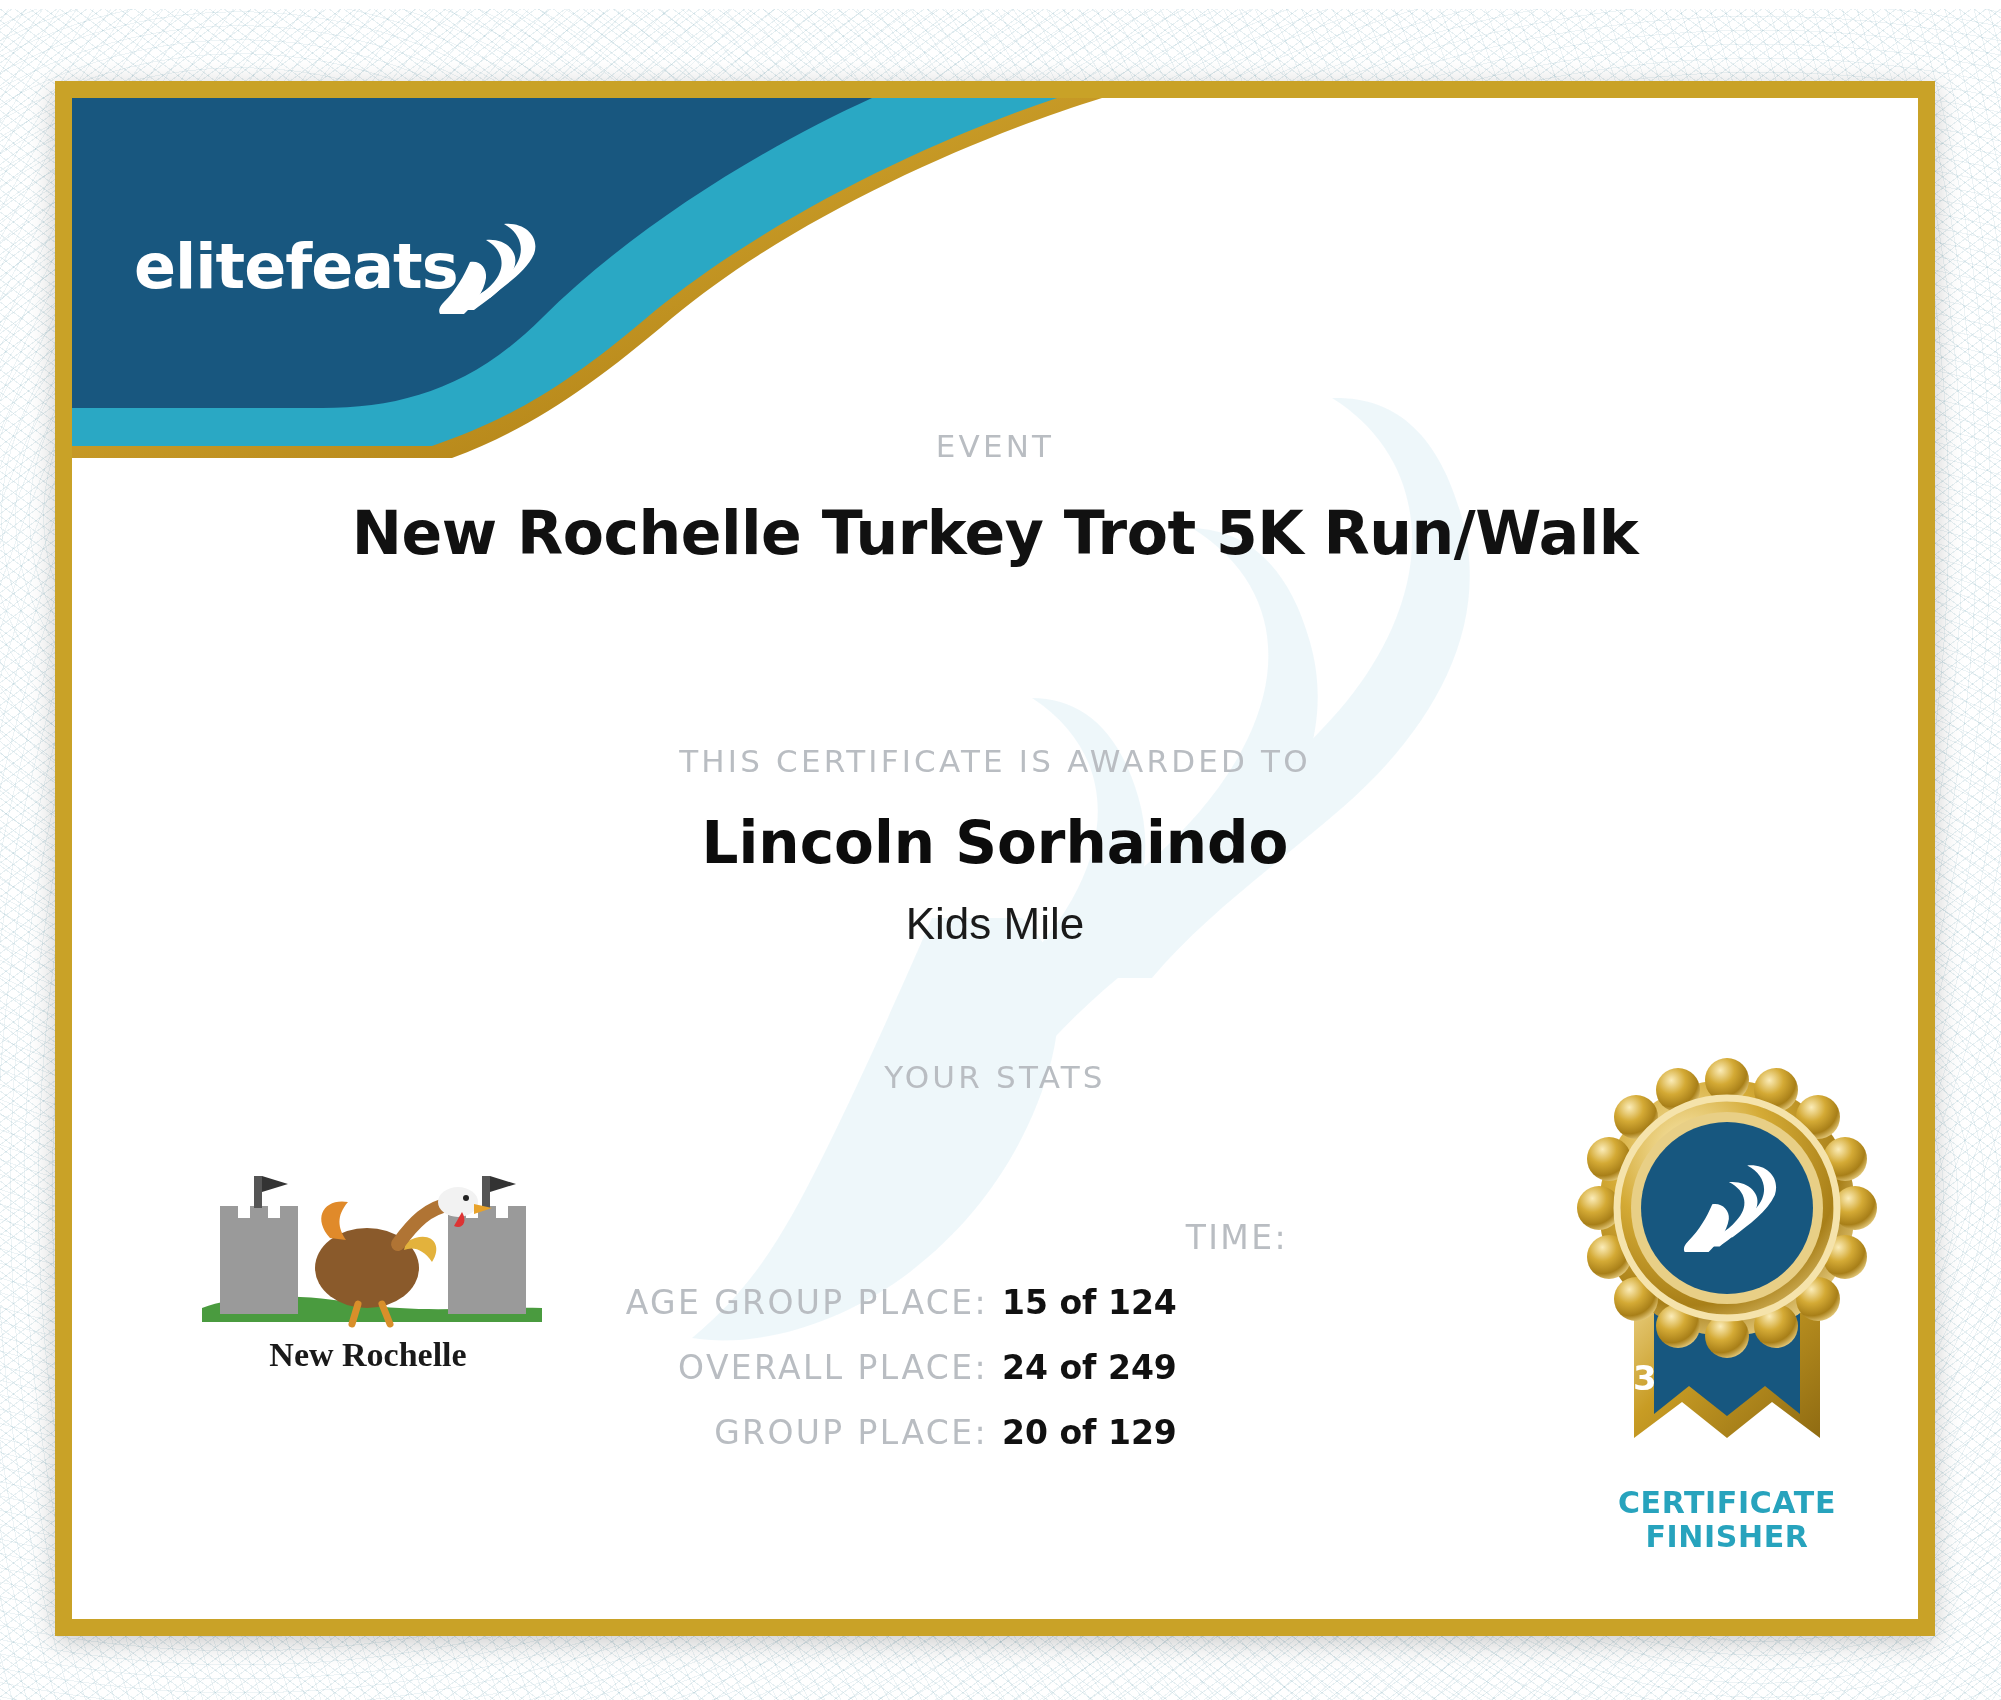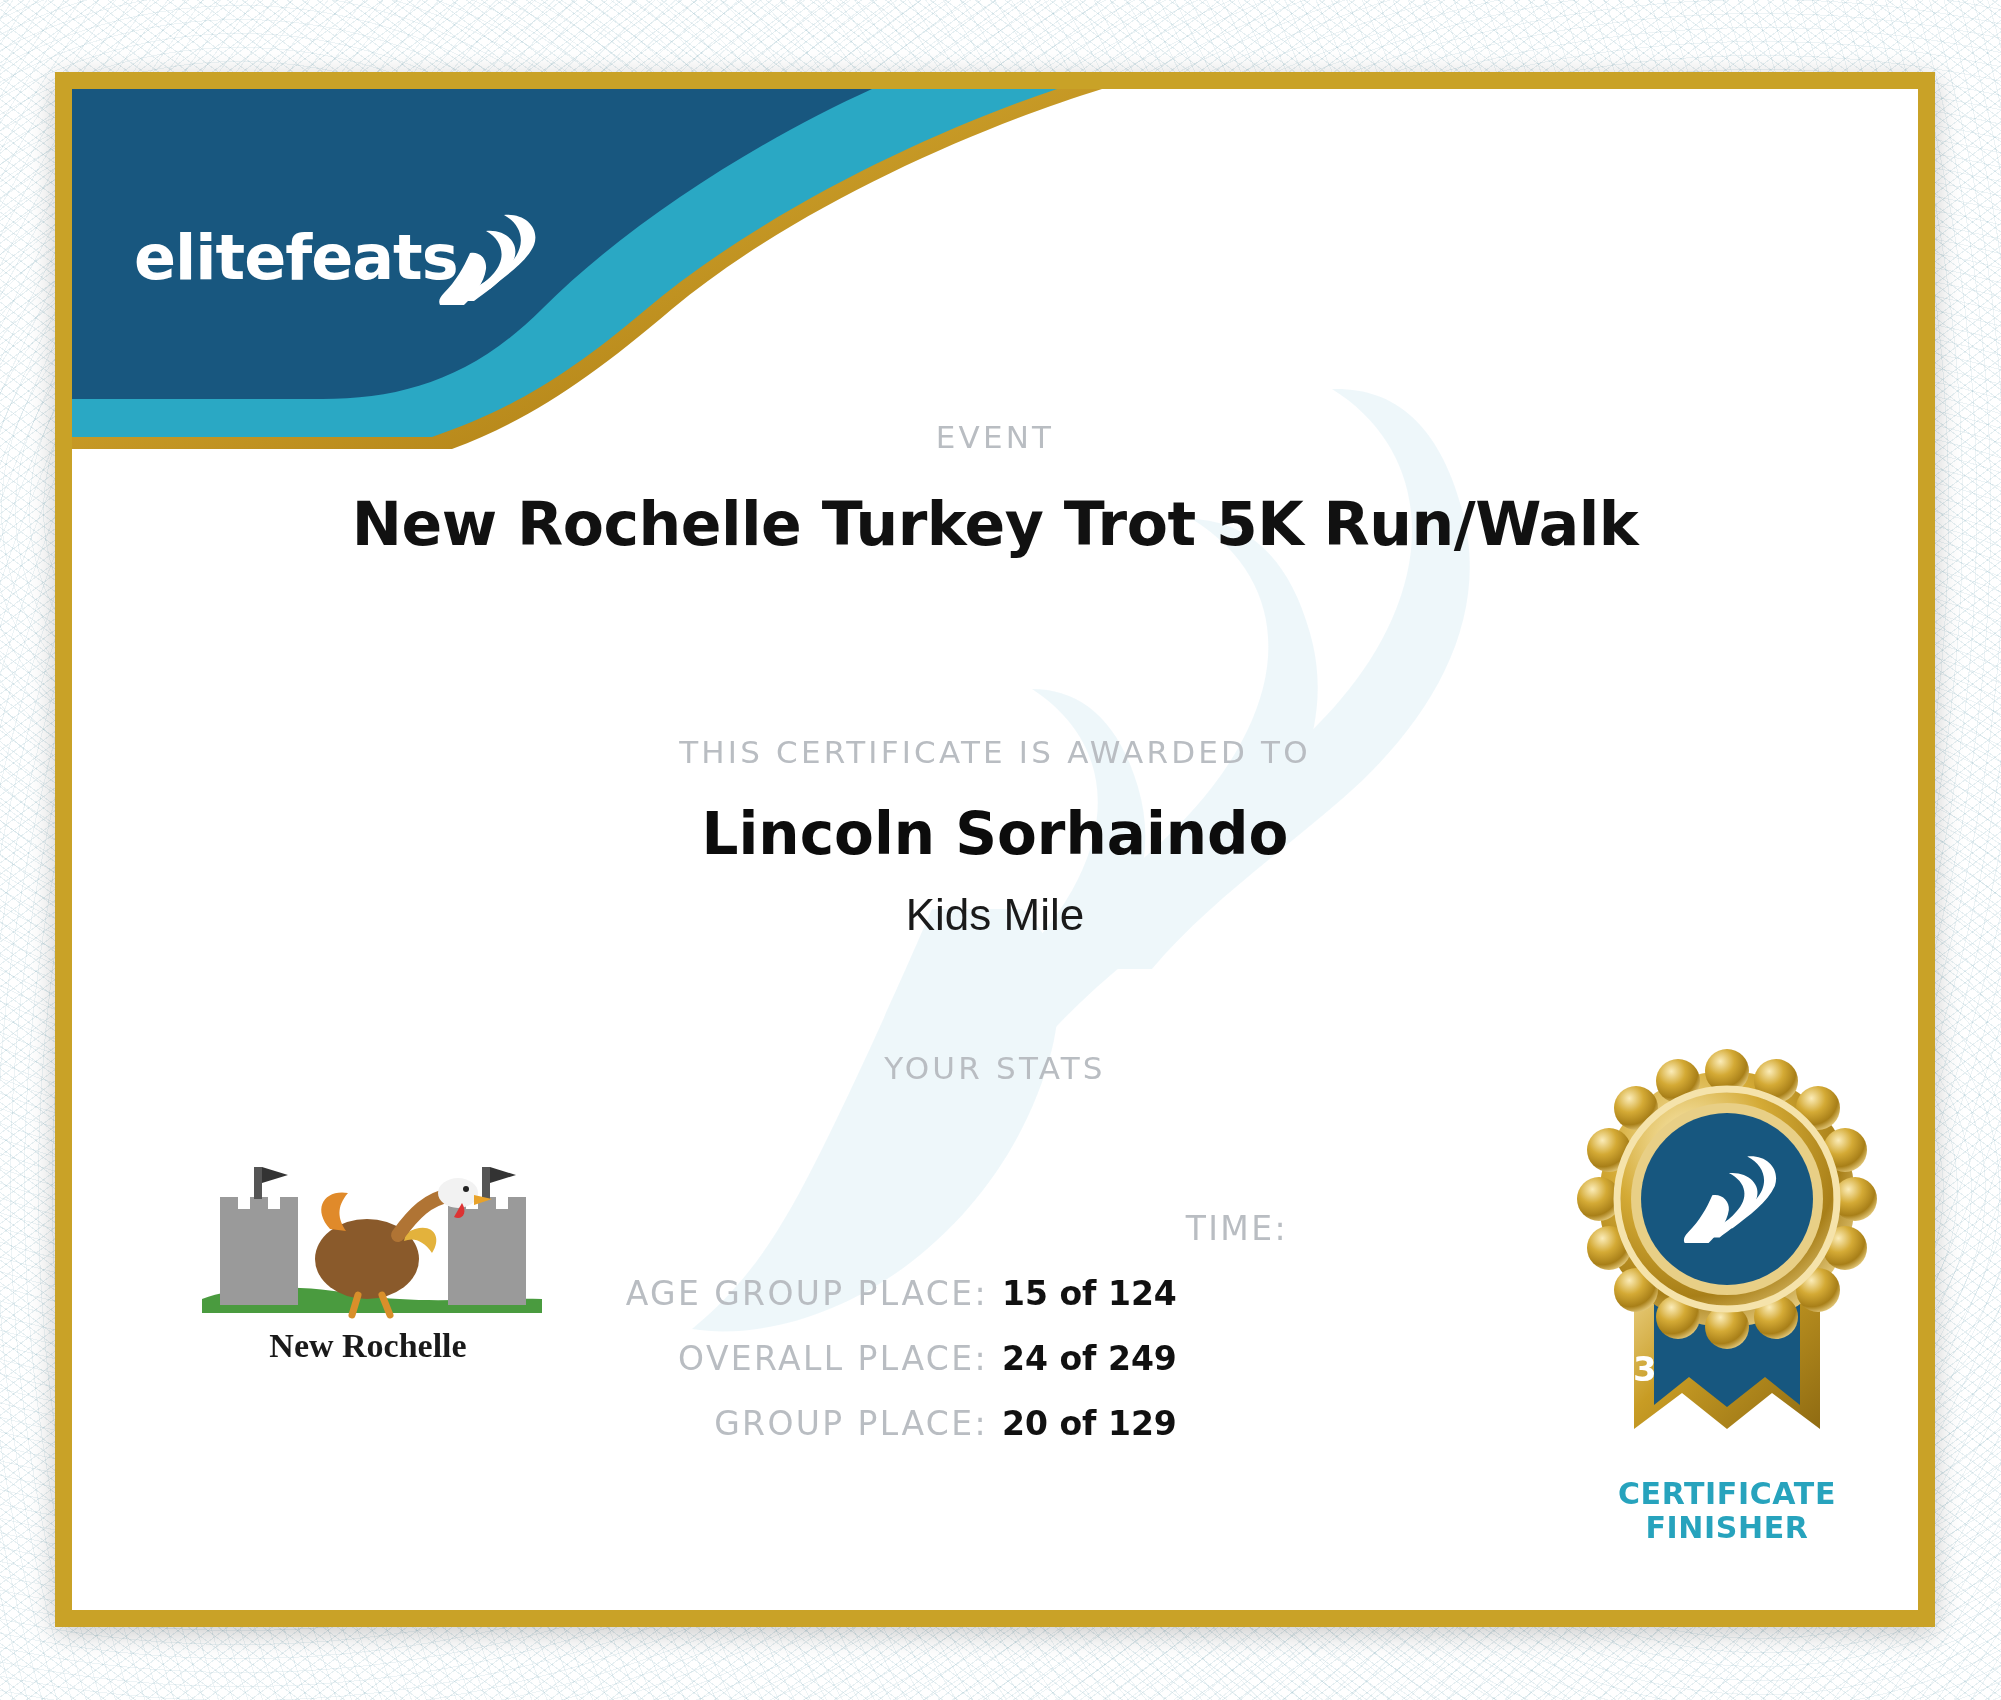--- a/index.html
+++ b/index.html
@@ -12,20 +12,21 @@
     height: 1700px;
     font-family: "Liberation Sans", sans-serif;
     overflow: hidden;
   }
 
   
   .page {
     position: absolute;
     inset: 0;
     background: #3b82f6;
+    margin-top: 9px;
   }
   .guilloche {
     position: absolute;
     inset: 0;
     background-color: #ffffff;
     background-image:
       repeating-linear-gradient(37deg, rgba(120,170,185,0.18) 0px, rgba(120,170,185,0.18) 1px, transparent 1px, transparent 9px),
       repeating-linear-gradient(-37deg, rgba(120,170,185,0.18) 0px, rgba(120,170,185,0.18) 1px, transparent 1px, transparent 9px),
       repeating-radial-gradient(circle at 12% 30%, rgba(130,175,190,0.14) 0px, rgba(130,175,190,0.14) 1px, transparent 1px, transparent 14px),
       repeating-radial-gradient(circle at 88% 70%, rgba(130,175,190,0.14) 0px, rgba(130,175,190,0.14) 1px, transparent 1px, transparent 14px);

